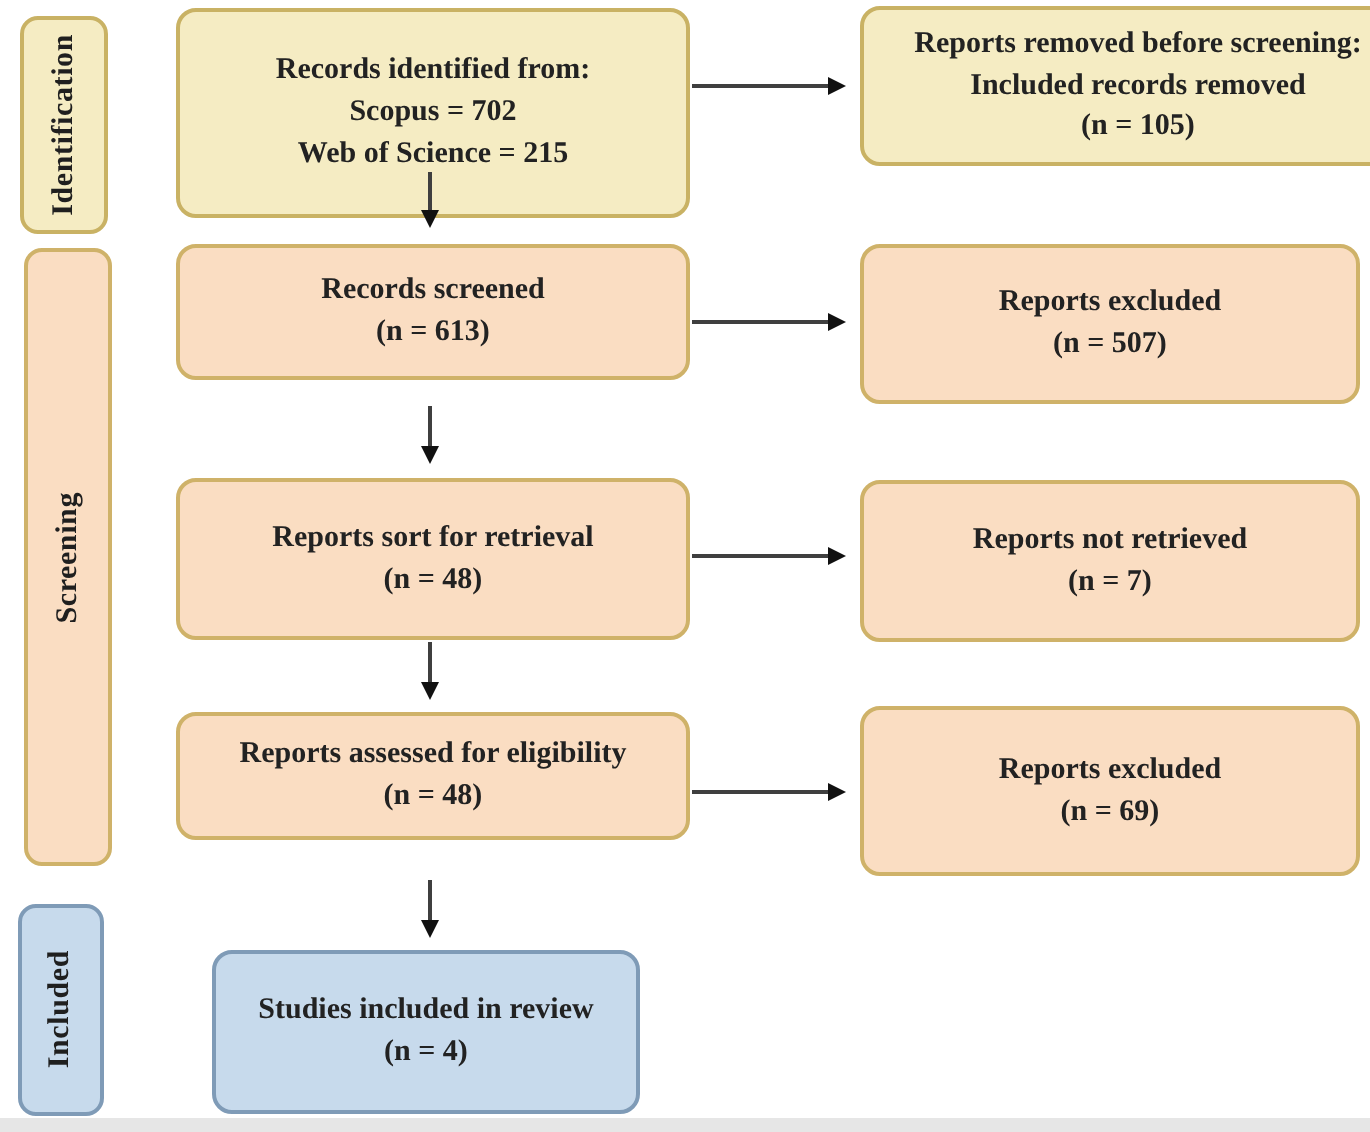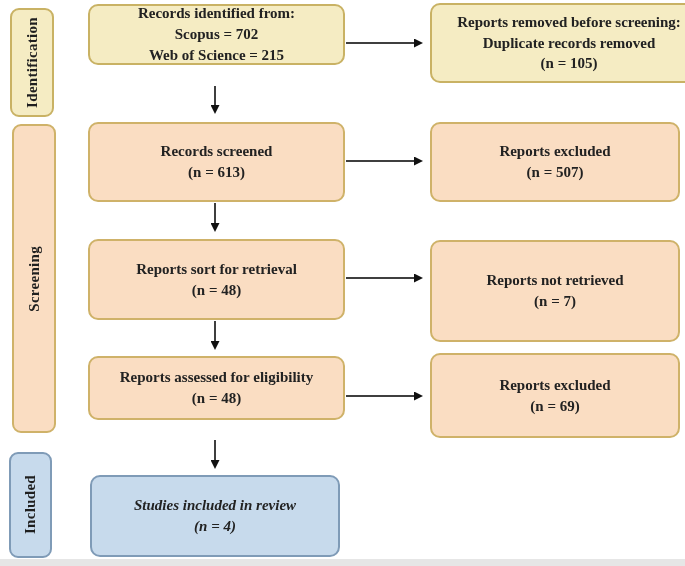--- a/index.html
+++ b/index.html
@@ -54,58 +54,58 @@
   <div class="stage-box fill-identification" style="left:10px;top:8px;width:44px;height:109px;">
     <span class="vtext">Identification</span>
   </div>
   <div class="stage-box fill-screening" style="left:12px;top:124px;width:44px;height:309px;">
     <span class="vtext">Screening</span>
   </div>
   <div class="stage-box fill-included" style="left:9px;top:452px;width:43px;height:106px;">
     <span class="vtext">Included</span>
   </div>
 
-  <div class="flow-box fill-identification" style="left:88px;top:4px;width:257px;height:61px;">
+  <div class="flow-box fill-identification" style="left:88px;top:4px;width:257px;height:105px;">
     <span class="line">Records identified from:</span>
     <span class="line">Scopus = 702</span>
     <span class="line">Web of Science = 215</span>
   </div>
 
-  <div class="flow-box fill-screening" style="left:88px;top:122px;width:257px;height:80px;">
+  <div class="flow-box fill-screening" style="left:88px;top:122px;width:257px;height:68px;">
     <span class="line">Records screened</span>
     <span class="line">(n = 613)</span>
   </div>
 
   <div class="flow-box fill-screening" style="left:88px;top:239px;width:257px;height:81px;border-radius:10px;">
     <span class="line">Reports sort for retrieval</span>
     <span class="line">(n = 48)</span>
   </div>
 
   <div class="flow-box fill-screening" style="left:88px;top:356px;width:257px;height:64px;">
     <span class="line">Reports assessed for eligibility</span>
     <span class="line">(n = 48)</span>
   </div>
 
-  <div class="flow-box fill-included" style="left:90px;top:475px;width:250px;height:82px;font-style:italic;">
+  <div class="flow-box fill-included" style="left:106px;top:475px;width:214px;height:82px;">
     <span class="line">Studies included in review</span>
     <span class="line">(n = 4)</span>
   </div>
 
   <div class="flow-box fill-identification" style="left:430px;top:3px;width:278px;height:80px;">
     <span class="line">Reports removed before screening:</span>
-    <span class="line">Duplicate records removed</span>
+    <span class="line">Included records removed</span>
     <span class="line">(n = 105)</span>
   </div>
 
   <div class="flow-box fill-screening" style="left:430px;top:122px;width:250px;height:80px;">
     <span class="line">Reports excluded</span>
     <span class="line">(n = 507)</span>
   </div>
 
-  <div class="flow-box fill-screening" style="left:430px;top:240px;width:250px;height:102px;">
+  <div class="flow-box fill-screening" style="left:430px;top:240px;width:250px;height:81px;">
     <span class="line">Reports not retrieved</span>
     <span class="line">(n = 7)</span>
   </div>
 
   <div class="flow-box fill-screening" style="left:430px;top:353px;width:250px;height:85px;">
     <span class="line">Reports excluded</span>
     <span class="line">(n = 69)</span>
   </div>
 
   <svg id="arrow-layer" viewBox="0 0 685 566" xmlns="http://www.w3.org/2000/svg">

